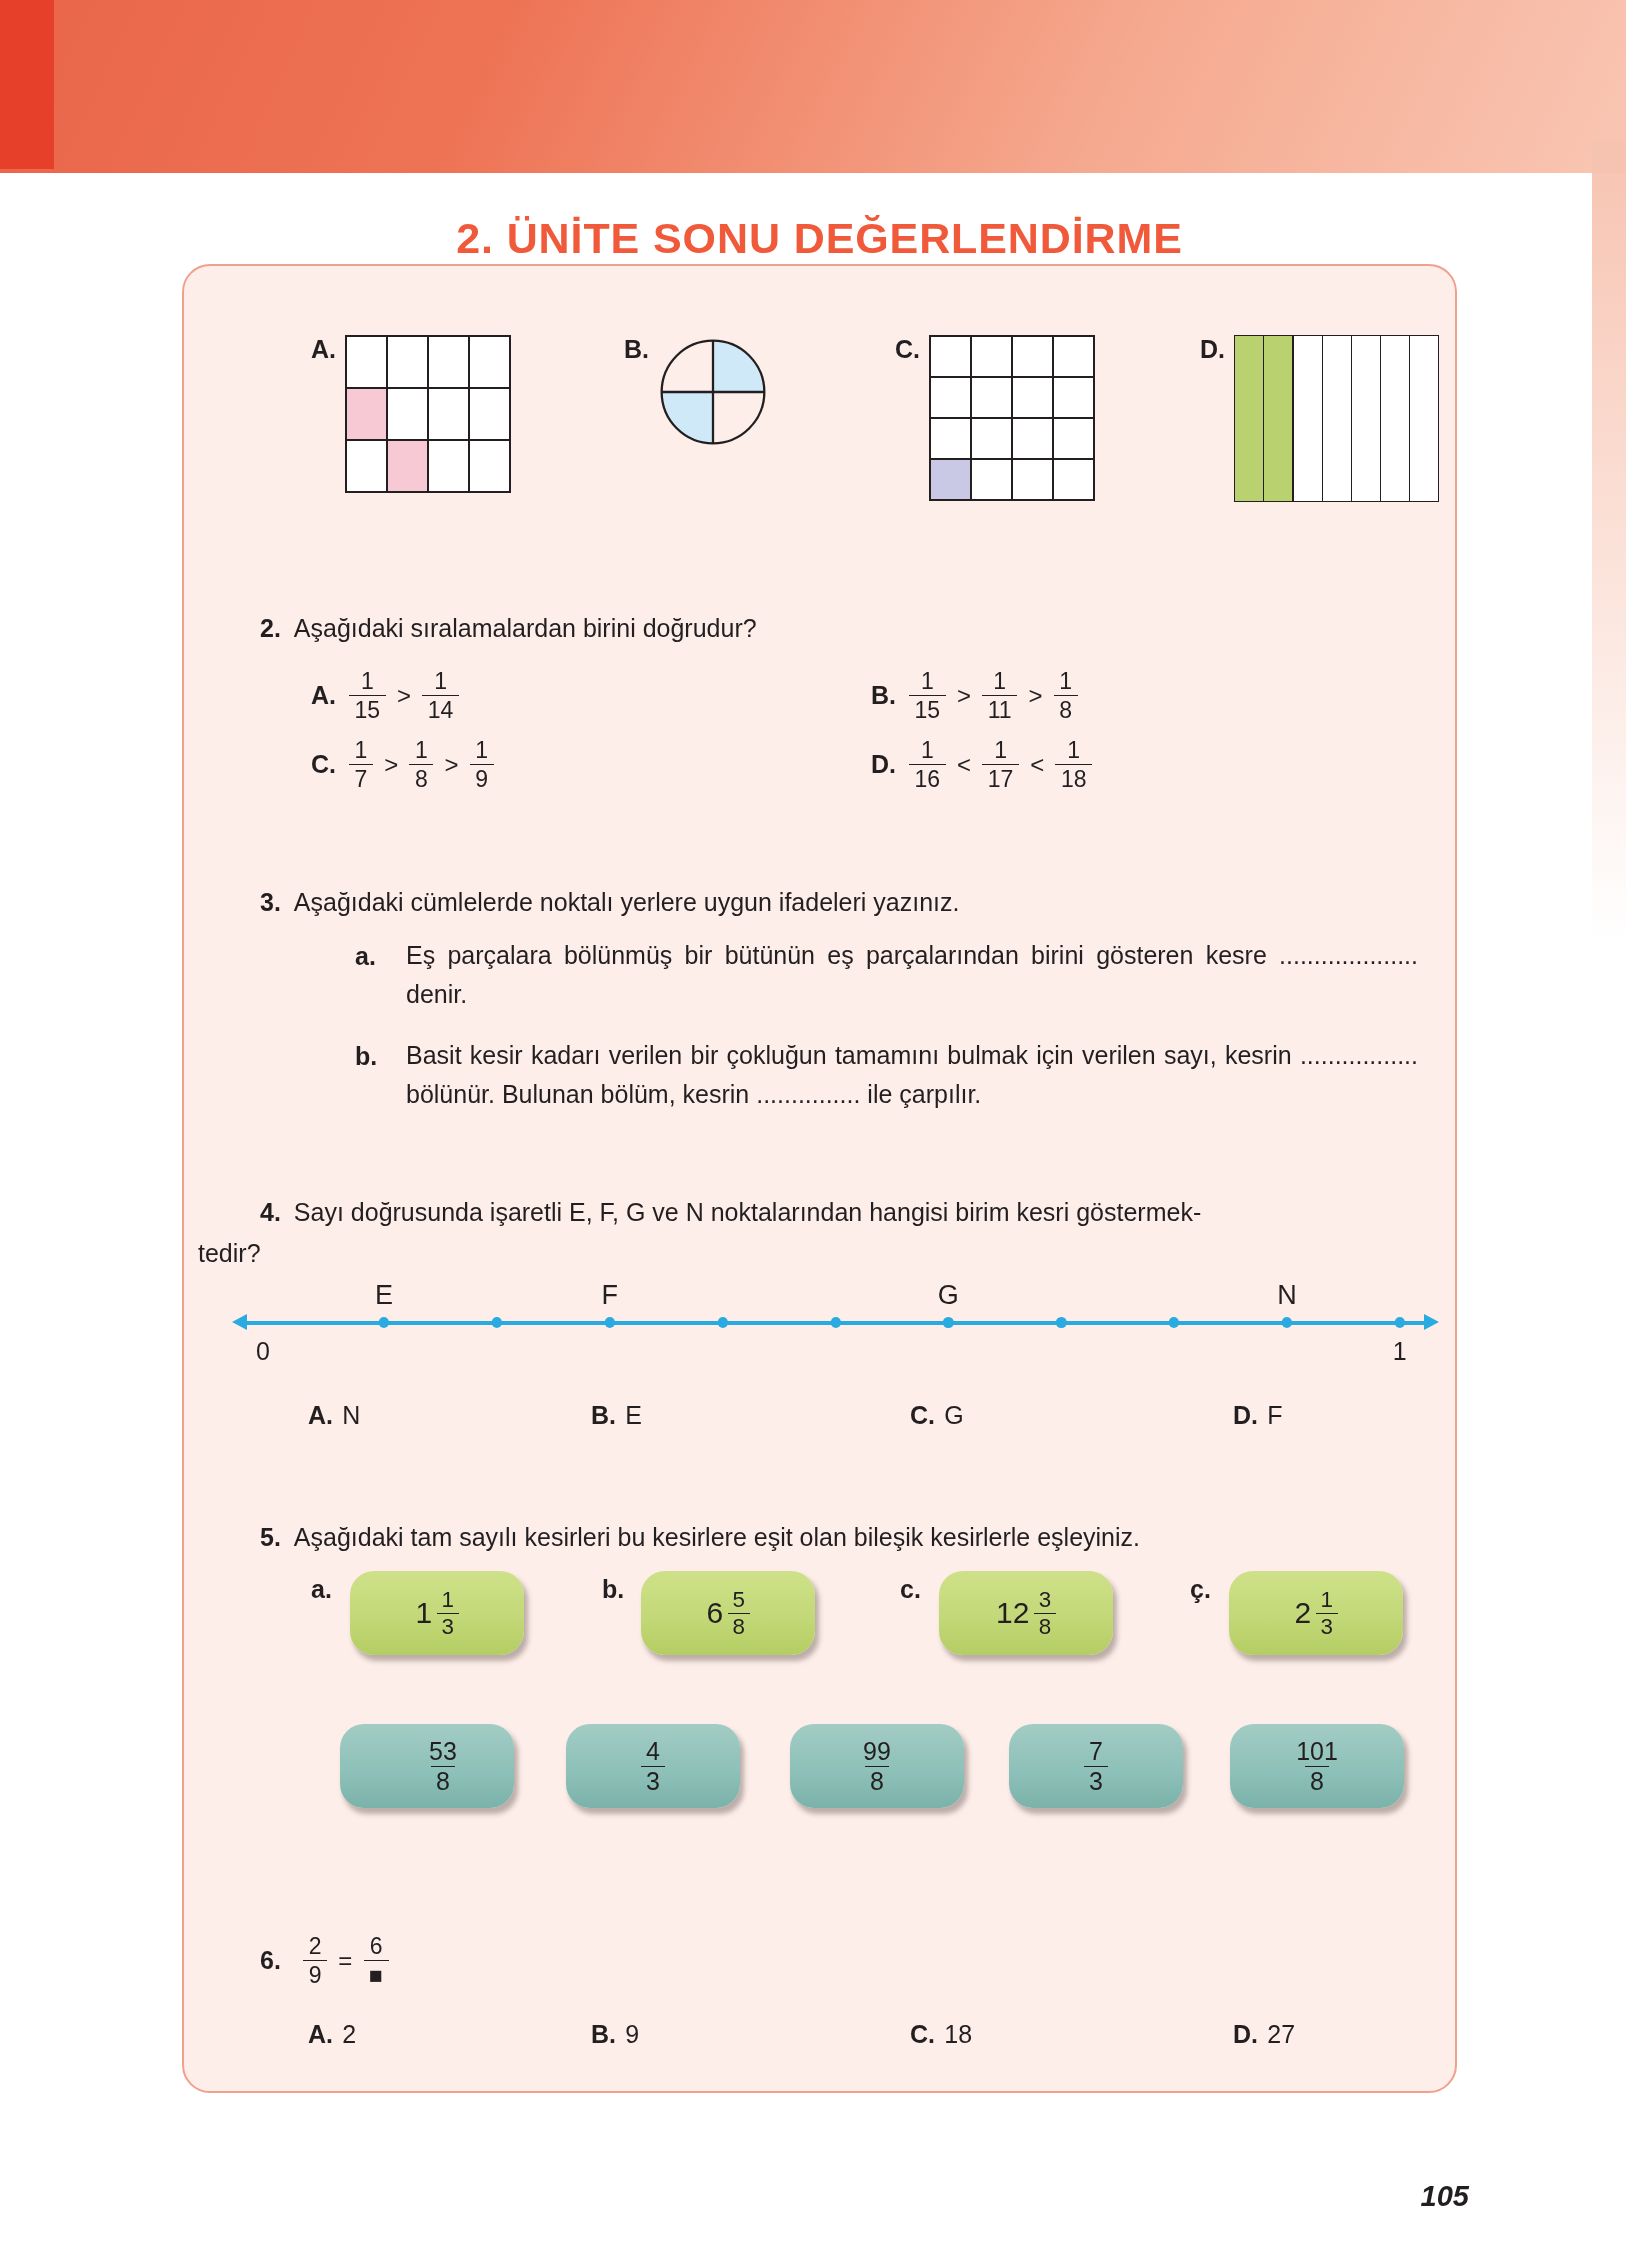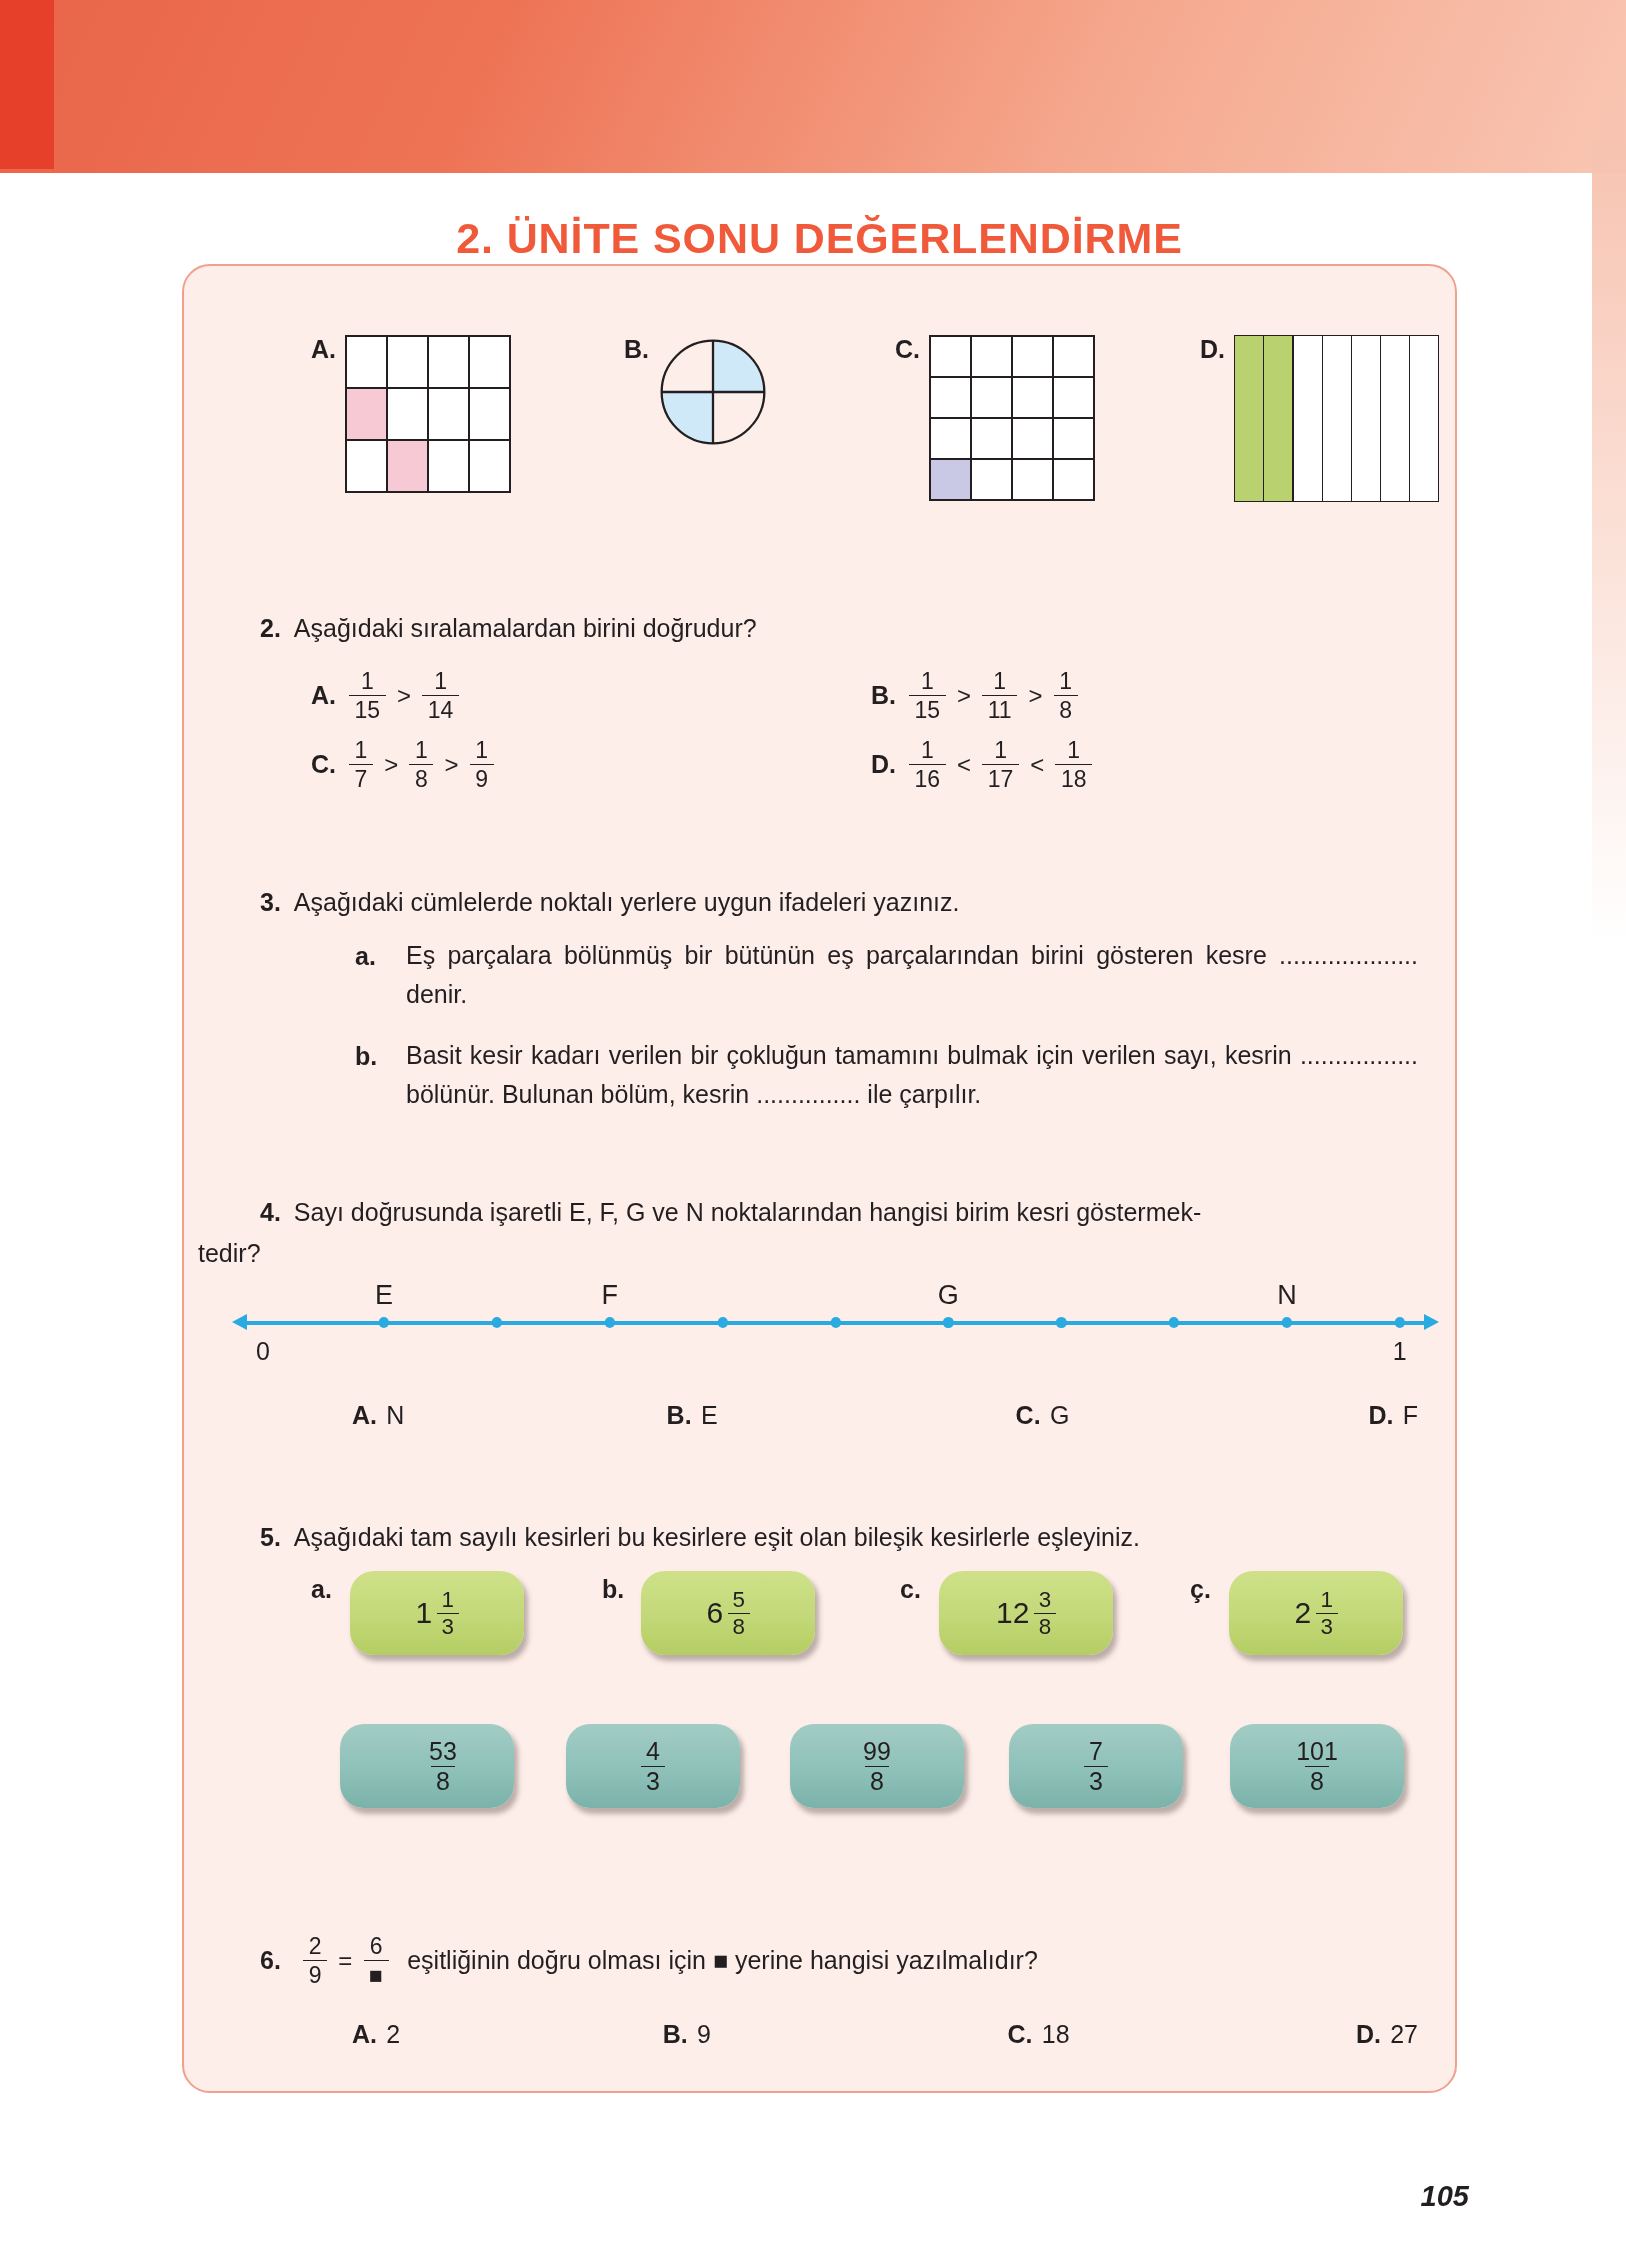--- a/index.html
+++ b/index.html
@@ -96,21 +96,21 @@
   .nl-arrow.left  { left:0;  border-right:15px solid var(--numberline,#29abe2); }
   .nl-arrow.right { right:0; border-left:15px solid var(--numberline,#29abe2); }
   .nl-dot { position:absolute; top:43px; width:10.3px; height:10.3px; border-radius:50%;
             background:var(--numberline,#29abe2); transform:translateX(-50%); }
   .nl-letter { position:absolute; top:5.6px; transform:translateX(-50%); font-size:27px; }
   .nl-num { position:absolute; top:63px; font-size:25px; }
   .nl-num.one { transform:translateX(-50%); }
 
   
   .opt-row { display:flex; margin-top:24px; padding-left:48px; }
-  .opt-row .opt { font-size:25px;margin-left:44px; }
+  .opt-row .opt { font-size:25px; }
   .opt-row .opt:nth-child(1) { width:283px; }
   .opt-row .opt:nth-child(2) { width:319px; }
   .opt-row .opt:nth-child(3) { width:323px; }
 
   
   .q5-block { margin-top:89px; }
   .q5-row1 { position:relative; height:93px; margin-top:15px; }
   .q5-row2 { position:relative; height:93px; margin-top:60px; }
   .q5-group { position:absolute; top:0; display:flex; align-items:flex-start; }
   .q5-group .sub-label { width:39px; flex:none; padding-top:3.7px; }
@@ -490,21 +490,20 @@
             </span>
           </span>
           <span class="op">=</span>
           <span class="frac">
             <span class="stack">
               <span class="num">6</span>
               <span class="den">■</span>
             </span>
           </span>
         </span>
-      <span class="q6-text">eşitliğinin doğru olması için ■ yerine hangisi yazılmalıdır?</span>
     </div>
     <div class="opt-row">
       <div class="opt"><span class="opt-label">A.</span><span>2</span></div>
       <div class="opt"><span class="opt-label">B.</span><span>9</span></div>
       <div class="opt"><span class="opt-label">C.</span><span>18</span></div>
       <div class="opt"><span class="opt-label">D.</span><span>27</span></div>
     </div>
   </div>
 
 </div>

